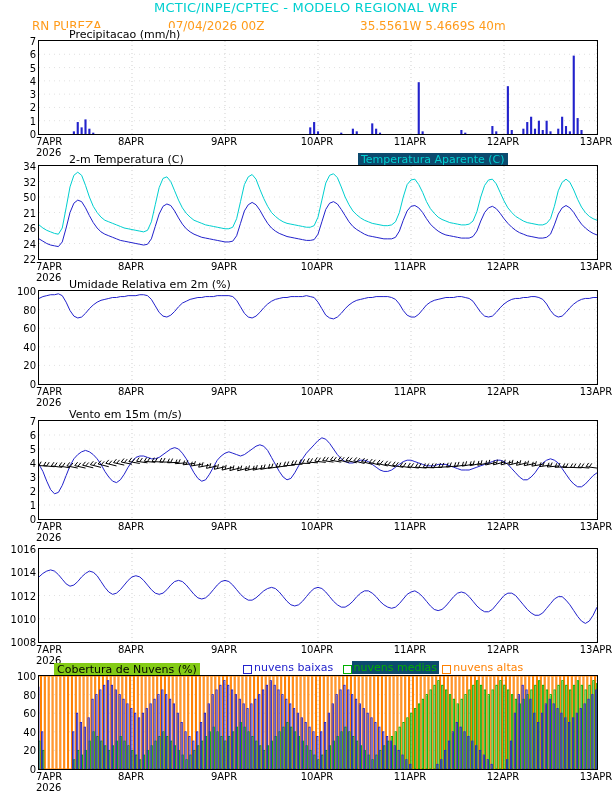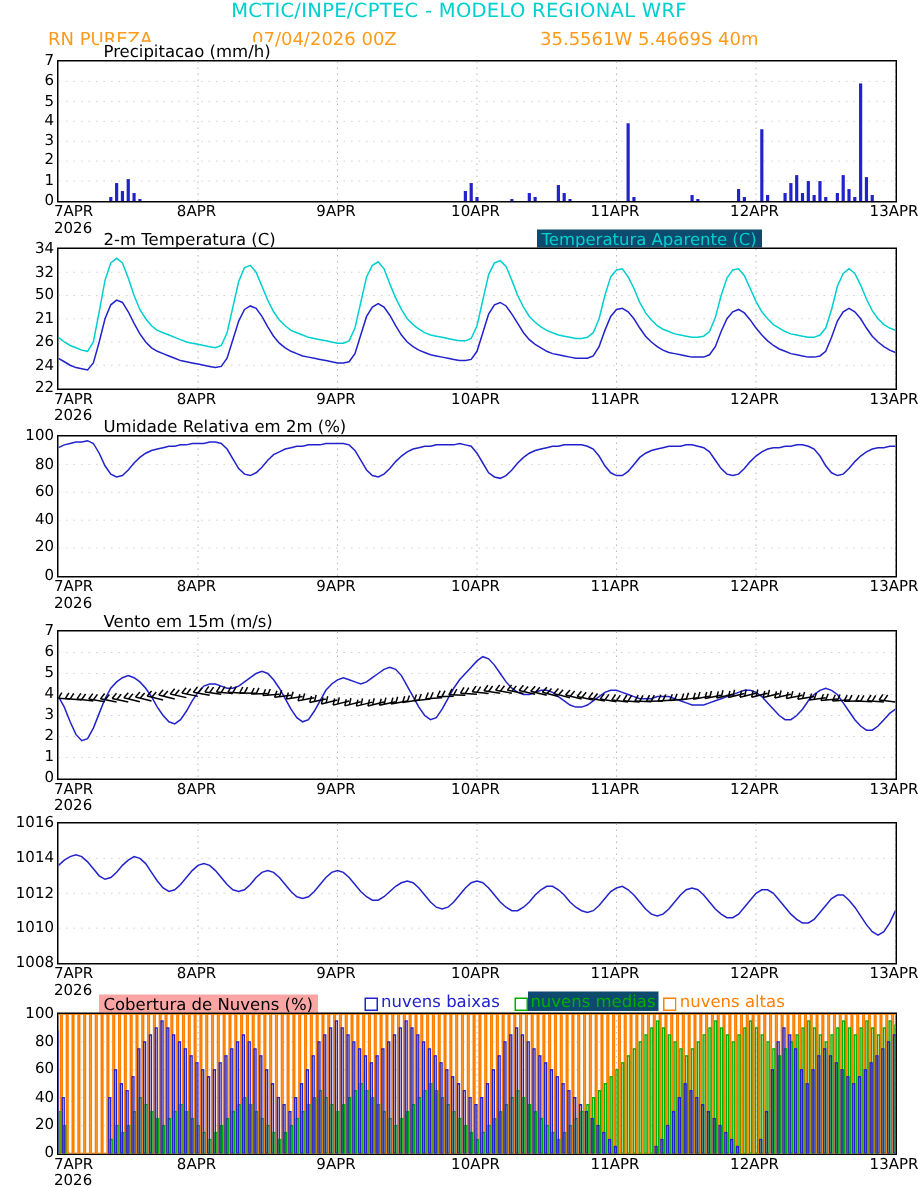--- a/index.html
+++ b/index.html
@@ -589,21 +589,21 @@
         <div class="xlab2" style="left: 36px; top: 96px;">7APR</div>
         <div class="xlab" style="left: 131px; top: 96px;">8APR</div>
         <div class="xlab" style="left: 224px; top: 96px;">9APR</div>
         <div class="xlab" style="left: 317px; top: 96px;">10APR</div>
         <div class="xlab" style="left: 410px; top: 96px;">11APR</div>
         <div class="xlab" style="left: 503px; top: 96px;">12APR</div>
         <div class="xlab" style="left: 596px; top: 96px;">13APR</div>
         <div class="xlab2" style="left: 36px; top: 107px;">2026</div>
       </div>
       <div class="panel" style="left: 0px; top: 675px; width: 612px; height: 127px;">
-        <div class="ptitle" style="left: 66px; top: -12px; background: #fca5a5; padding: 0px 3px;">Cobertura de Nuvens (%)</div>
+        <div class="ptitle" style="left: 54px; top: -12px; background: #84cc16; padding: 0px 3px;">Cobertura de Nuvens (%)</div>
         <div style="position: absolute; top: -10px; left: 243px; width: 7px; height: 7px; border: 1px solid rgb(34, 34, 204); background: rgb(255, 255, 255);"></div>
         <div class="legitem" style="position: absolute; top: -14px; left: 252px; color: rgb(34, 34, 204); background: rgb(255, 255, 255); padding: 0px 2px;">nuvens baixas</div>
         <div style="position: absolute; top: -10px; left: 342.6px; width: 7px; height: 7px; border: 1px solid rgb(0, 176, 0); background: rgb(255, 255, 255);"></div>
         <div class="legitem" style="position: absolute; top: -14px; left: 351.6px; color: rgb(0, 176, 0); background: #0c4a6e; padding: 0px 2px;">nuvens medias</div>
         <div style="position: absolute; top: -10px; left: 442.2px; width: 7px; height: 7px; border: 1px solid rgb(255, 128, 0); background: rgb(255, 255, 255);"></div>
         <div class="legitem" style="position: absolute; top: -14px; left: 451.2px; color: rgb(255, 128, 0); background: rgb(255, 255, 255); padding: 0px 2px;">nuvens altas</div>
         <div class="plotbox" style="left: 38px; top: 0px; width: 560px; height: 95px;">
           <svg width="558" height="93" viewBox="0 0 558 93">
             <line x1="93" x2="93" y1="0" y2="93" stroke="#bbbbbb" stroke-width="0.7" stroke-dasharray="1,3"></line>
             <line x1="186" x2="186" y1="0" y2="93" stroke="#bbbbbb" stroke-width="0.7" stroke-dasharray="1,3"></line>

